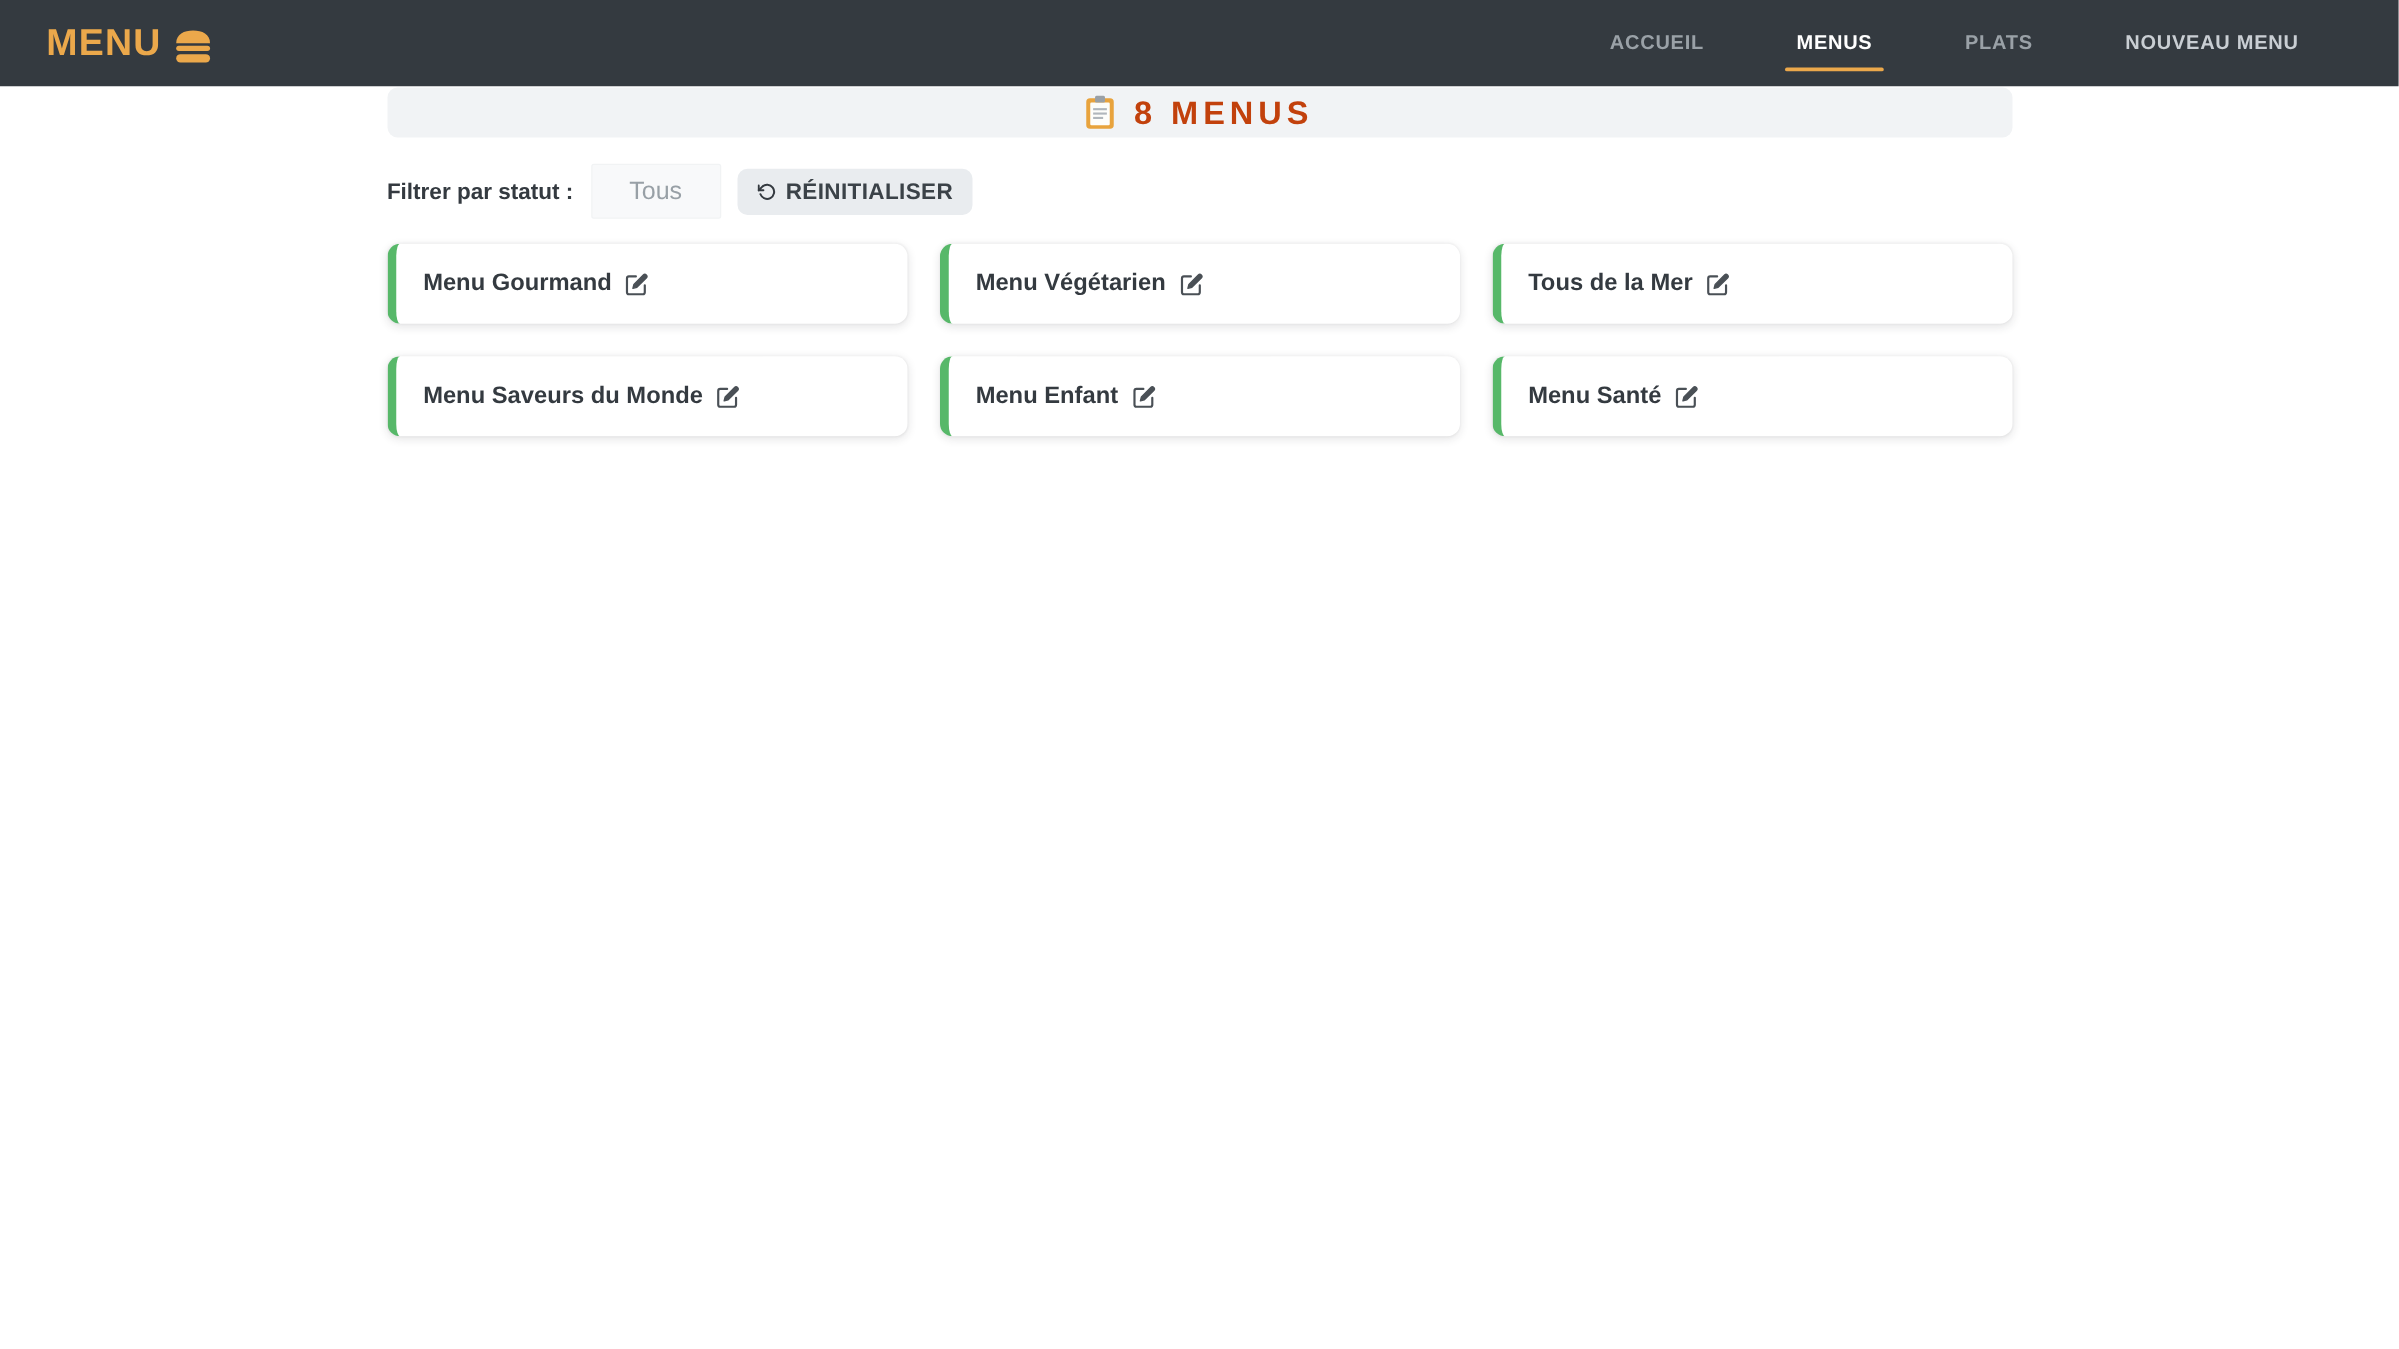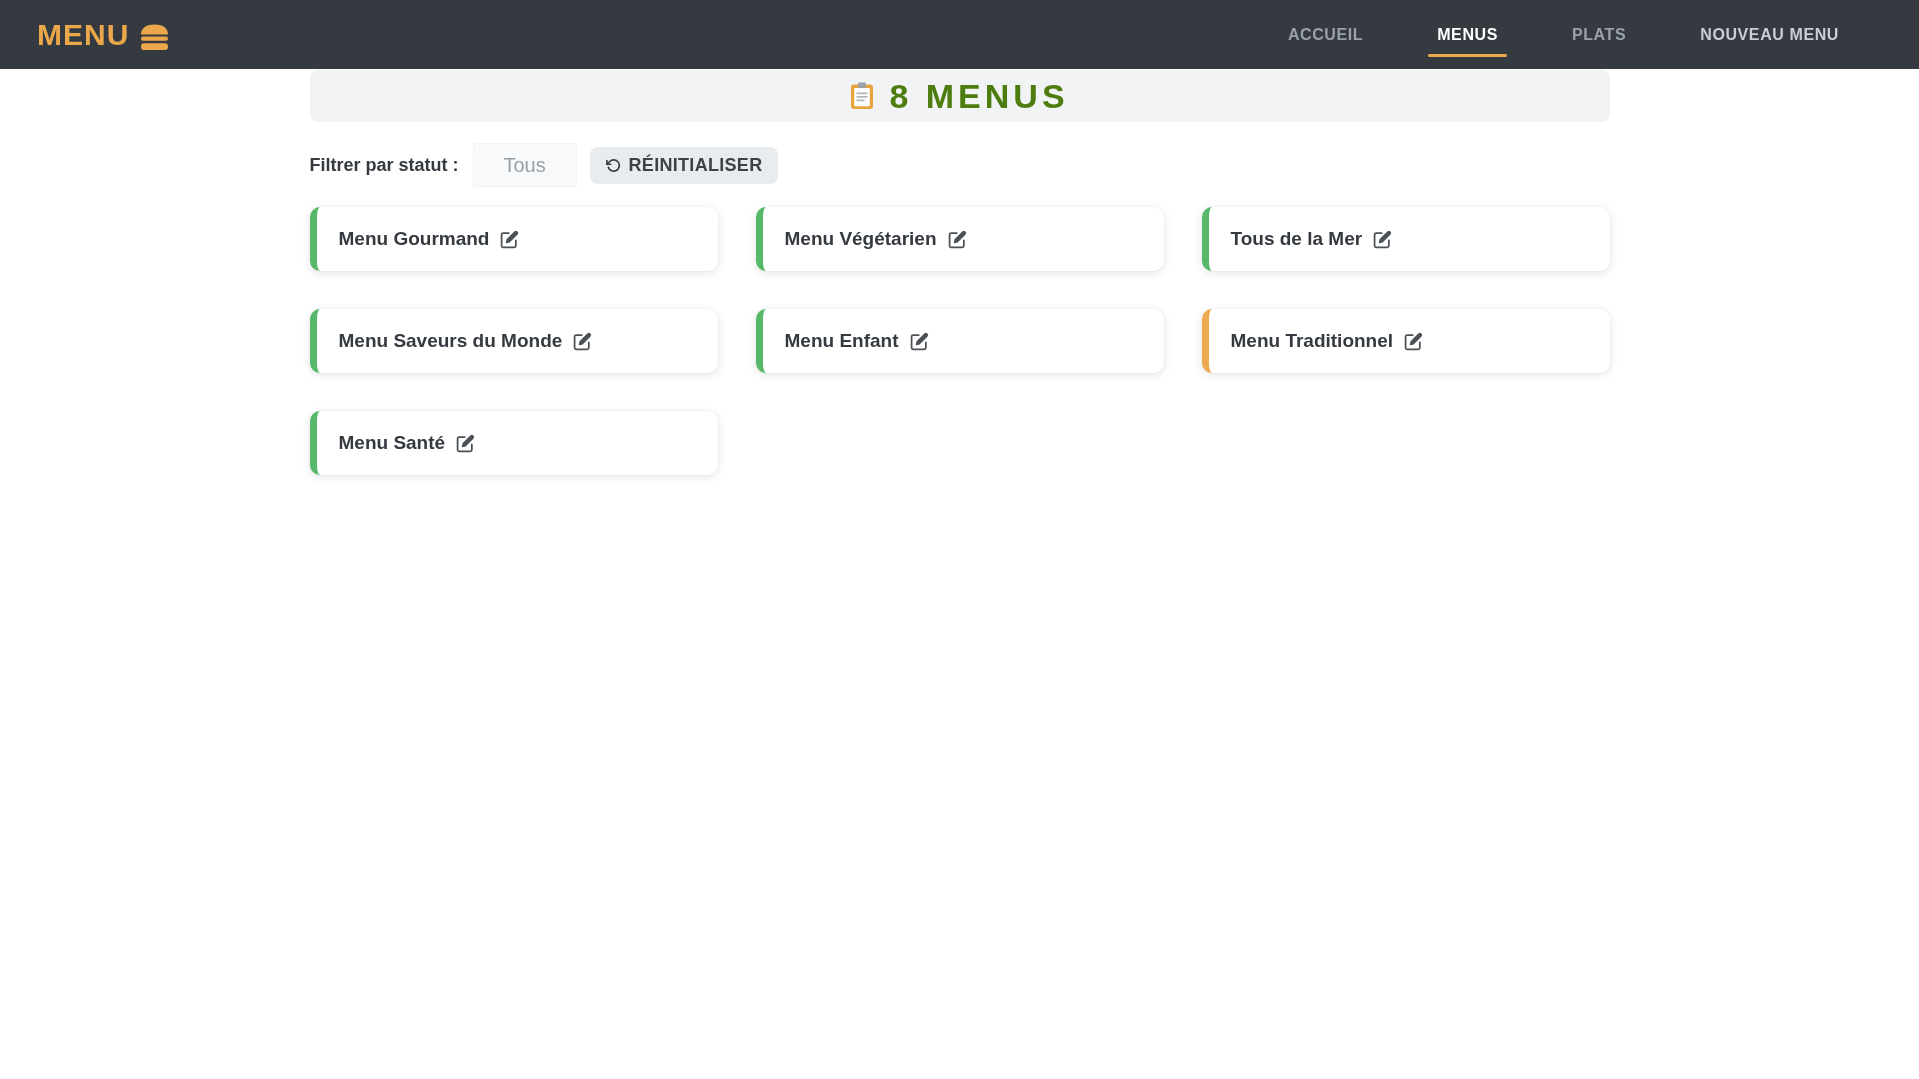--- a/index.html
+++ b/index.html
@@ -34,23 +34,23 @@
   }
   .nav-link.active{color:#ffffff;font-weight:700;}
   .nav-link.active::after{
     content:"";position:absolute;left:-9px;right:-9px;bottom:-13px;height:3px;
     background:var(--accent-orange);border-radius:2px;
   }
   .nav-link.emph{color:#c9ced3;font-weight:700;}
   
   .container{width:1300px;margin:0 auto;}
   .count-banner{
-    margin-top:1px;height:52px;background:#f1f3f5;border-radius:8px;
+    margin-top:1px;height:40px;background:#f1f3f5;border-radius:8px;
     display:flex;align-items:center;justify-content:center;gap:15px;
-    font-size:34px;font-weight:800;letter-spacing:4px;color:#4d7c0f;
+    font-size:26px;font-weight:800;letter-spacing:4px;color:#c2410c;
   }
   .count-banner svg{display:block;}
   
   .filter-row{margin-top:21px;display:flex;align-items:center;}
   .filter-label{font-size:18px;font-weight:700;color:#343a40;}
   .status-select{
     margin-left:14px;width:104px;height:44px;
     background:#f8f9fa;border:1px solid #f1f3f4;border-radius:2px;
     display:flex;align-items:center;justify-content:center;
     color:#98a0a6;font-size:20px;cursor:pointer;
@@ -58,21 +58,21 @@
   .reset-btn{
     margin-left:13px;height:37px;padding:0 16px;
     background:#e9ecef;border:none;border-radius:8px;
     display:flex;align-items:center;gap:8px;
     font-family:inherit;font-size:18px;font-weight:700;color:#3b4248;
     letter-spacing:.3px;cursor:pointer;
   }
   .reset-btn svg{display:block;}
   
   .cards-grid{
-    margin-top:20px;display:grid;grid-template-columns:repeat(3,1fr);gap:38px;
+    margin-top:20px;display:grid;grid-template-columns:repeat(3,1fr);gap:26px;
   }
   .menu-card{
     height:64px;background:#ffffff;border-radius:10px;
     border-left:7px solid var(--status-green);
     box-shadow:0 2px 8px rgba(33,37,41,.12), 0 0 2px rgba(33,37,41,.06);
     display:flex;align-items:center;gap:11px;
     padding:0 20px 0 22px;cursor:pointer;
   }
   .menu-card.green{border-left-color:var(--status-green);}
   .menu-card.orange{border-left-color:var(--status-orange);}
@@ -173,29 +173,20 @@
   </div>
         <div class="menu-card green">
     <span class="menu-card-title">Menu Enfant</span>
     <span class="edit-icon">
       <svg width="19" height="19" viewBox="0 0 24 24" fill="none" stroke="#4a5056" stroke-width="2.2" stroke-linecap="round" stroke-linejoin="round">
         <path d="M11 4H4a2 2 0 0 0-2 2v14a2 2 0 0 0 2 2h14a2 2 0 0 0 2-2v-7"></path>
         <path d="M18.5 2.5a2.121 2.121 0 0 1 3 3L12 15l-4 1 1-4 9.5-9.5z" fill="#4a5056" stroke-width="1.4"></path>
       </svg>
     </span>
   </div>
-        <div class="menu-card orange">
-    <span class="menu-card-title">Menu Traditionnel</span>
-    <span class="edit-icon">
-      <svg width="19" height="19" viewBox="0 0 24 24" fill="none" stroke="#4a5056" stroke-width="2.2" stroke-linecap="round" stroke-linejoin="round">
-        <path d="M11 4H4a2 2 0 0 0-2 2v14a2 2 0 0 0 2 2h14a2 2 0 0 0 2-2v-7"></path>
-        <path d="M18.5 2.5a2.121 2.121 0 0 1 3 3L12 15l-4 1 1-4 9.5-9.5z" fill="#4a5056" stroke-width="1.4"></path>
-      </svg>
-    </span>
-  </div>
         <div class="menu-card green">
     <span class="menu-card-title">Menu Santé</span>
     <span class="edit-icon">
       <svg width="19" height="19" viewBox="0 0 24 24" fill="none" stroke="#4a5056" stroke-width="2.2" stroke-linecap="round" stroke-linejoin="round">
         <path d="M11 4H4a2 2 0 0 0-2 2v14a2 2 0 0 0 2 2h14a2 2 0 0 0 2-2v-7"></path>
         <path d="M18.5 2.5a2.121 2.121 0 0 1 3 3L12 15l-4 1 1-4 9.5-9.5z" fill="#4a5056" stroke-width="1.4"></path>
       </svg>
     </span>
   </div>
       </div>

